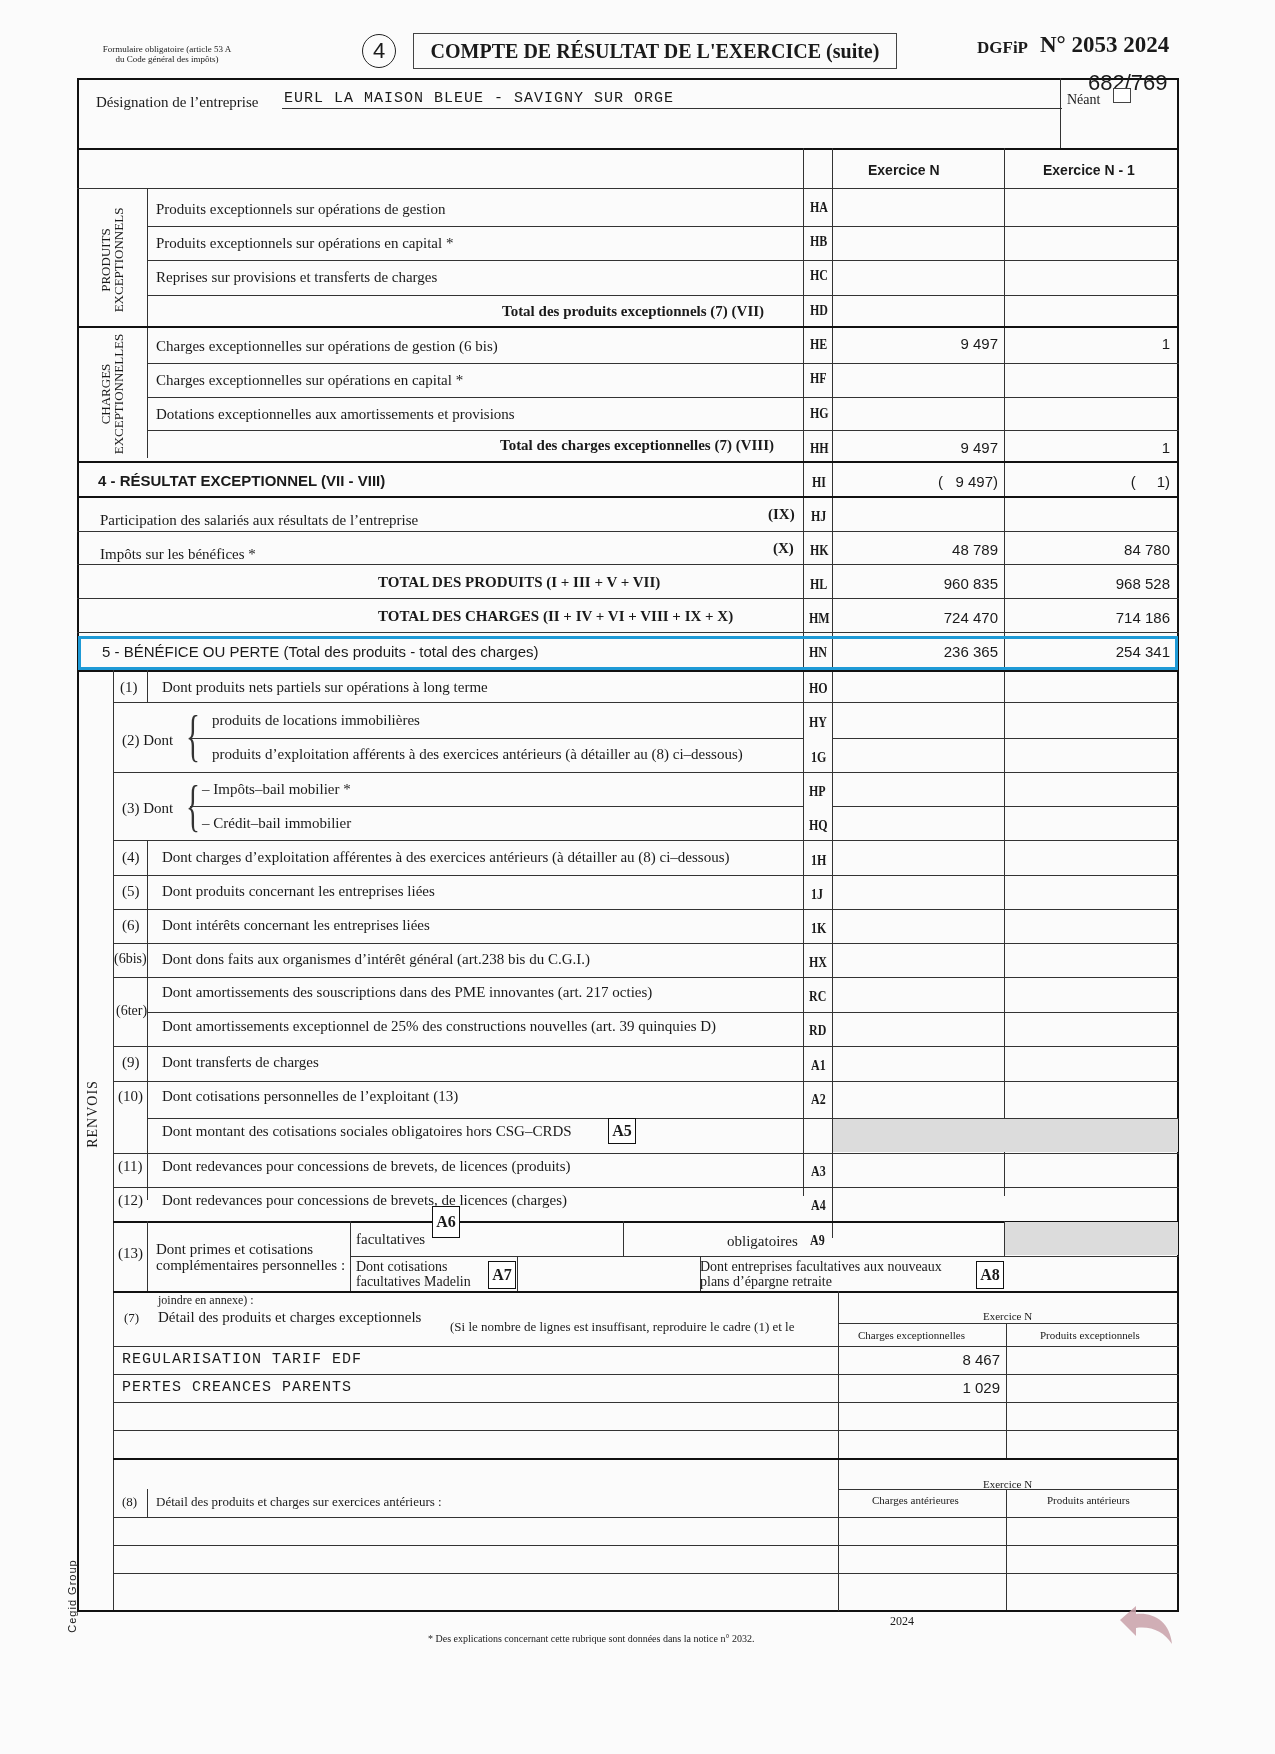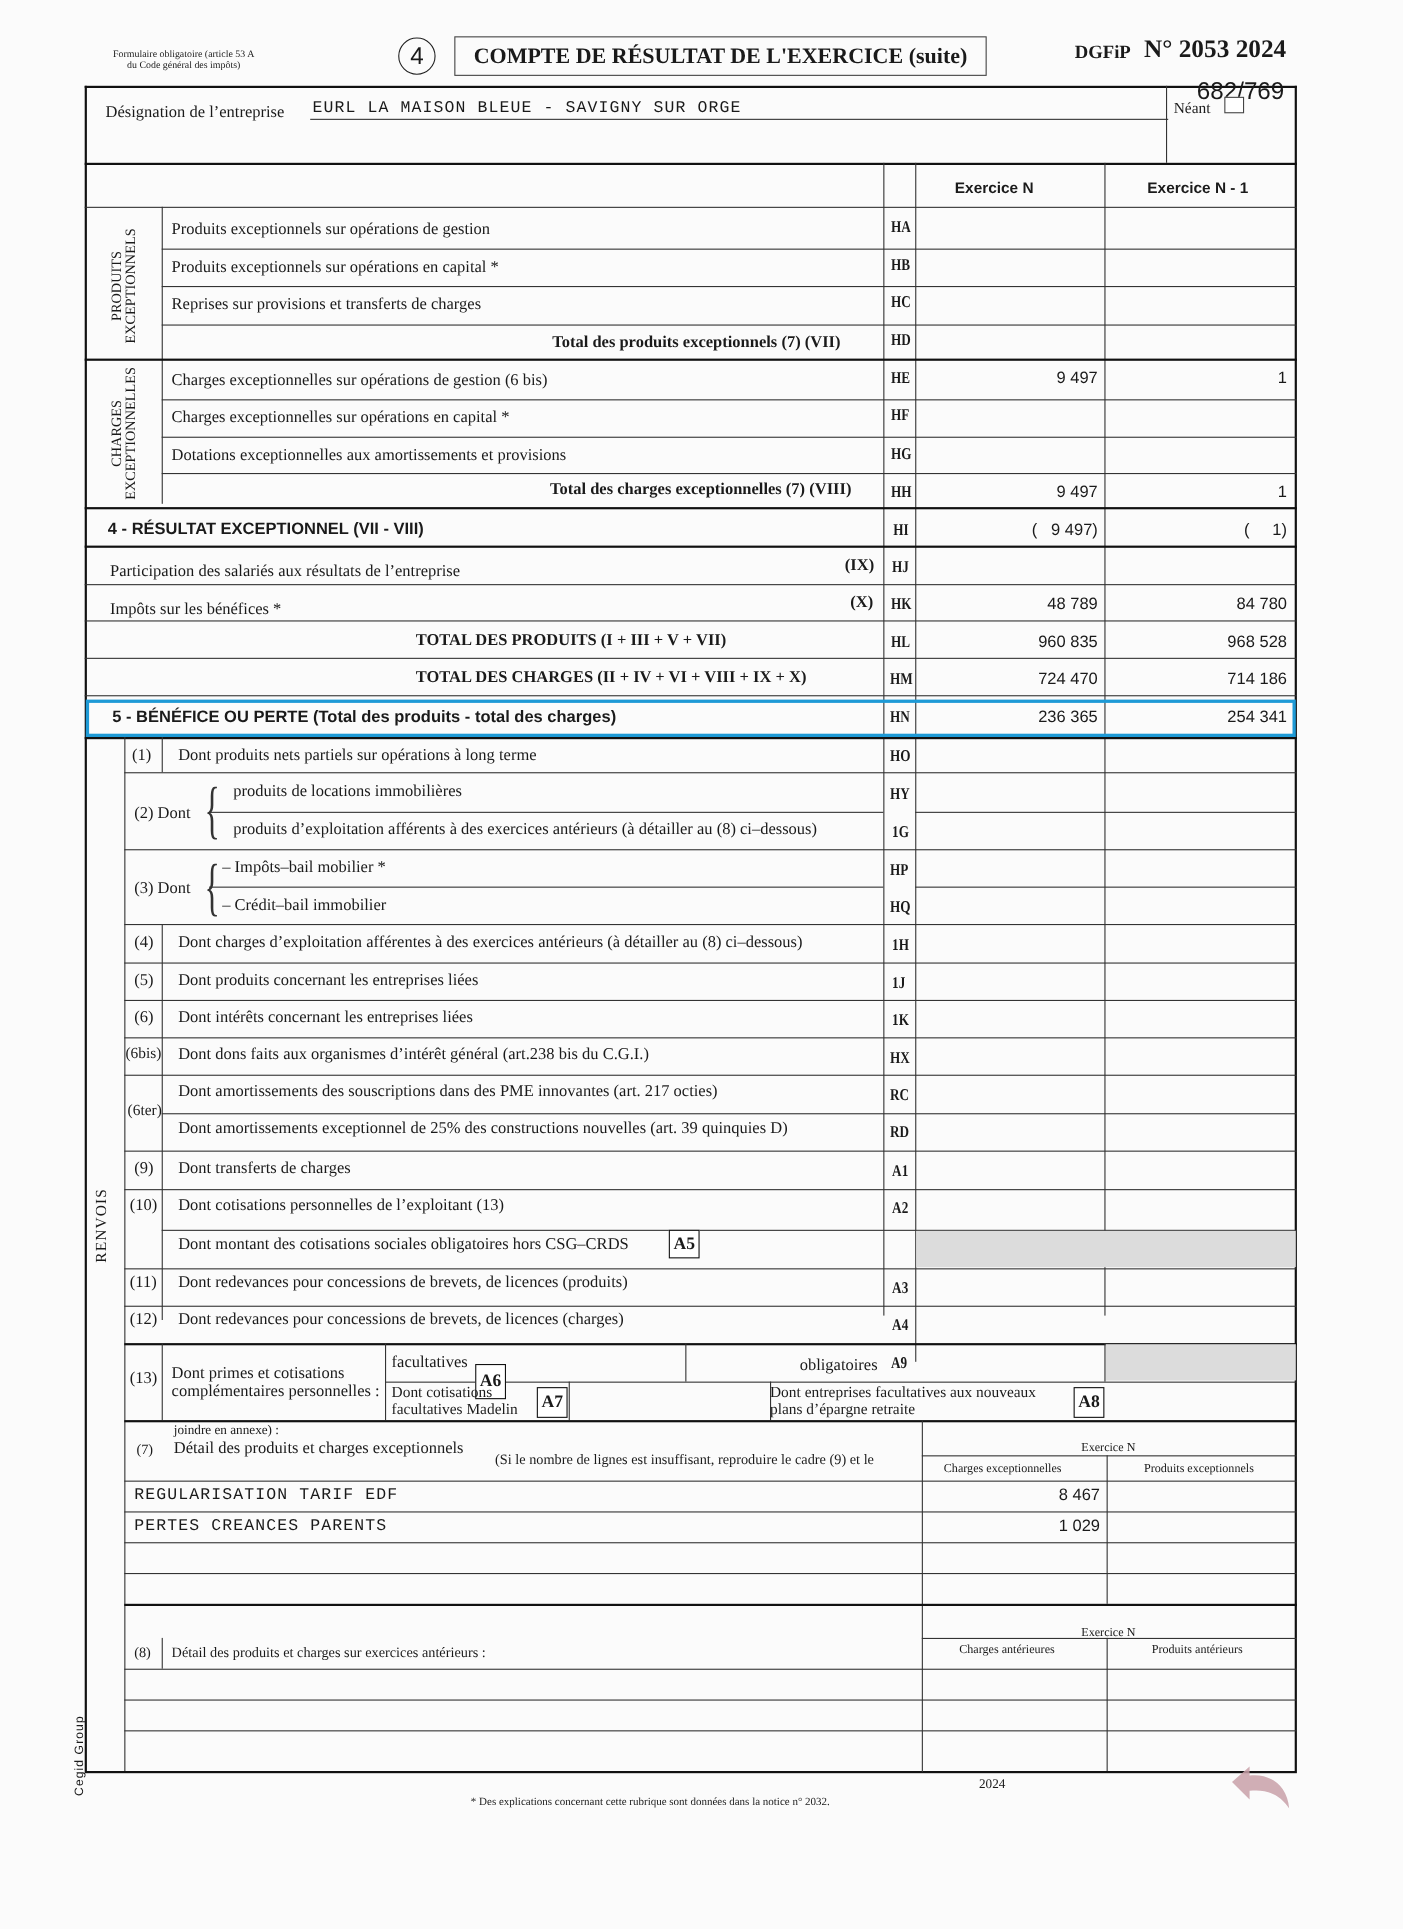--- a/index.html
+++ b/index.html
@@ -149,21 +149,21 @@
   <div class="num" style="left:1008px;top:575px;width:162px">968 528</div>
 </div>
 <div>
   <div class="txt serif" style="left:378px;top:608px;font-weight:bold">TOTAL DES CHARGES  (II + IV + VI + VIII + IX + X)</div>
   <div class="code" style="left:809px;top:610px">HM</div>
   <div class="num" style="left:836px;top:609px;width:162px">724 470</div>
   <div class="num" style="left:1008px;top:609px;width:162px">714 186</div>
 </div>
 <div>
   <div class="abs" style="left:78px;top:636px;width:1100px;height:34px;border:3px solid #1e9ad6"></div>
-  <div class="txt sans" style="left:102px;top:643px;font-weight:bold;font-size:15px">5  -  BÉNÉFICE OU PERTE  (Total des produits - total des charges)</div>
+  <div class="txt sans" style="left:102px;top:643px;font-weight:normal;font-size:15px">5  -  BÉNÉFICE OU PERTE  (Total des produits - total des charges)</div>
   <div class="code" style="left:809px;top:644px">HN</div>
   <div class="num" style="left:836px;top:643px;width:162px">236 365</div>
   <div class="num" style="left:1008px;top:643px;width:162px">254 341</div>
 </div>
 <div class="hlt" style="left:77px;top:670px;width:1102px"></div>
 
 <div class="vl" style="left:113px;top:670px;height:940px"></div>
 <div class="vert serif" style="left:56px;top:1104px;width:80px;height:20px;font-size:14px;letter-spacing:1px">RENVOIS</div>
 <div class="vl" style="left:147px;top:670px;height:32px"></div>
 <div class="vl" style="left:147px;top:840px;height:360px"></div>
@@ -271,21 +271,21 @@
 <div>
   <div class="vl" style="left:147px;top:1221px;height:70px"></div>
   <div class="txt serif" style="left:118px;top:1245px">(13)</div>
   <div class="txt serif" style="left:156px;top:1241px;line-height:16px">
     <div>Dont primes et cotisations</div>
       <div>complémentaires personnelles :</div>
   </div>
   <div class="vl" style="left:350px;top:1221px;height:70px"></div>
   <div class="hl" style="left:350px;top:1256px;width:829px"></div>
   <div class="txt serif" style="left:356px;top:1231px">facultatives</div>
-  <div class="boxcode serif" style="left:432px;top:1240px;width:28px;height:32px;line-height:30px">A6</div>
+  <div class="boxcode serif" style="left:432px;top:1206px;width:28px;height:32px;line-height:30px">A6</div>
   <div class="vl" style="left:623px;top:1221px;height:35px"></div>
   <div class="txt serif" style="left:727px;top:1233px">obligatoires</div>
   <div class="code" style="left:810px;top:1232px">A9</div>
   <div class="shade" style="left:1005px;top:1222px;width:173px;height:33px"></div>
   <div class="vl" style="left:1004px;top:1221px;height:35px"></div>
   <div class="txt serif" style="left:356px;top:1259px;line-height:15px;font-size:14px">
     <div>Dont cotisations</div>
       <div>facultatives Madelin</div>
   </div>
   <div class="boxcode serif" style="left:488px;top:1261px;width:28px;height:28px;line-height:26px">A7</div>
@@ -296,21 +296,21 @@
       <div>plans d’épargne retraite</div>
   </div>
   <div class="boxcode serif" style="left:976px;top:1261px;width:28px;height:28px;line-height:26px">A8</div>
 </div>
 <div class="hlt" style="left:113px;top:1291px;width:1066px"></div>
 
 <div>
   <div class="txt serif" style="left:158px;top:1293px;font-size:12px">joindre en annexe) :</div>
   <div class="txt serif" style="left:124px;top:1310px;font-size:13px">(7)</div>
   <div class="txt serif" style="left:158px;top:1309px">Détail des produits et charges exceptionnels</div>
-  <div class="txt serif" style="left:450px;top:1319px;font-size:13px">(Si le nombre de lignes est insuffisant, reproduire le cadre (9) et le</div>
+  <div class="txt serif" style="left:450px;top:1319px;font-size:13px">(Si le nombre de lignes est insuffisant, reproduire le cadre (1) et le</div>
   <div class="vl" style="left:838px;top:1291px;height:320px"></div>
   <div class="txt serif" style="left:983px;top:1310px;font-size:11px">Exercice N</div>
   <div class="hl" style="left:838px;top:1323px;width:341px"></div>
   <div class="vl" style="left:1006px;top:1323px;height:135px"></div>
   <div class="txt serif" style="left:858px;top:1329px;font-size:11px">Charges exceptionnelles</div>
   <div class="txt serif" style="left:1040px;top:1329px;font-size:11px">Produits exceptionnels</div>
   <div class="hl" style="left:113px;top:1346px;width:1066px"></div>
   <div class="hl" style="left:113px;top:1374px;width:1066px"></div>
   <div class="hl" style="left:113px;top:1402px;width:1066px"></div>
   <div class="hl" style="left:113px;top:1430px;width:1066px"></div>

